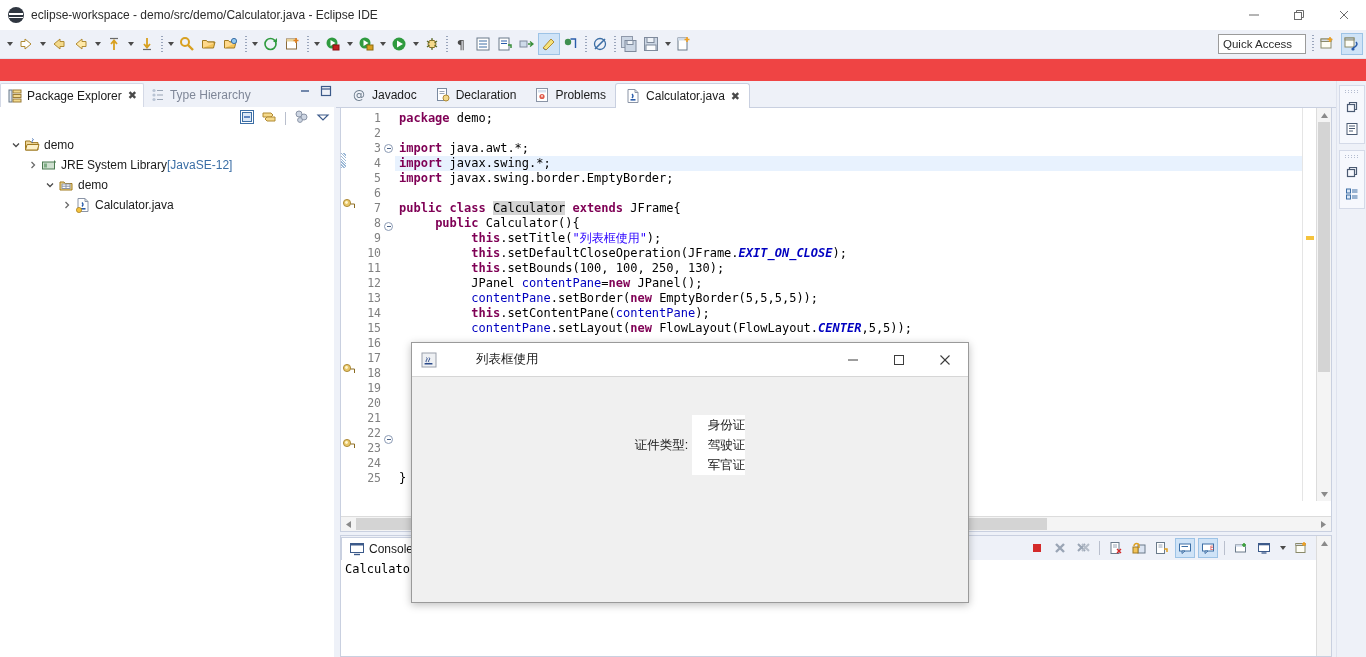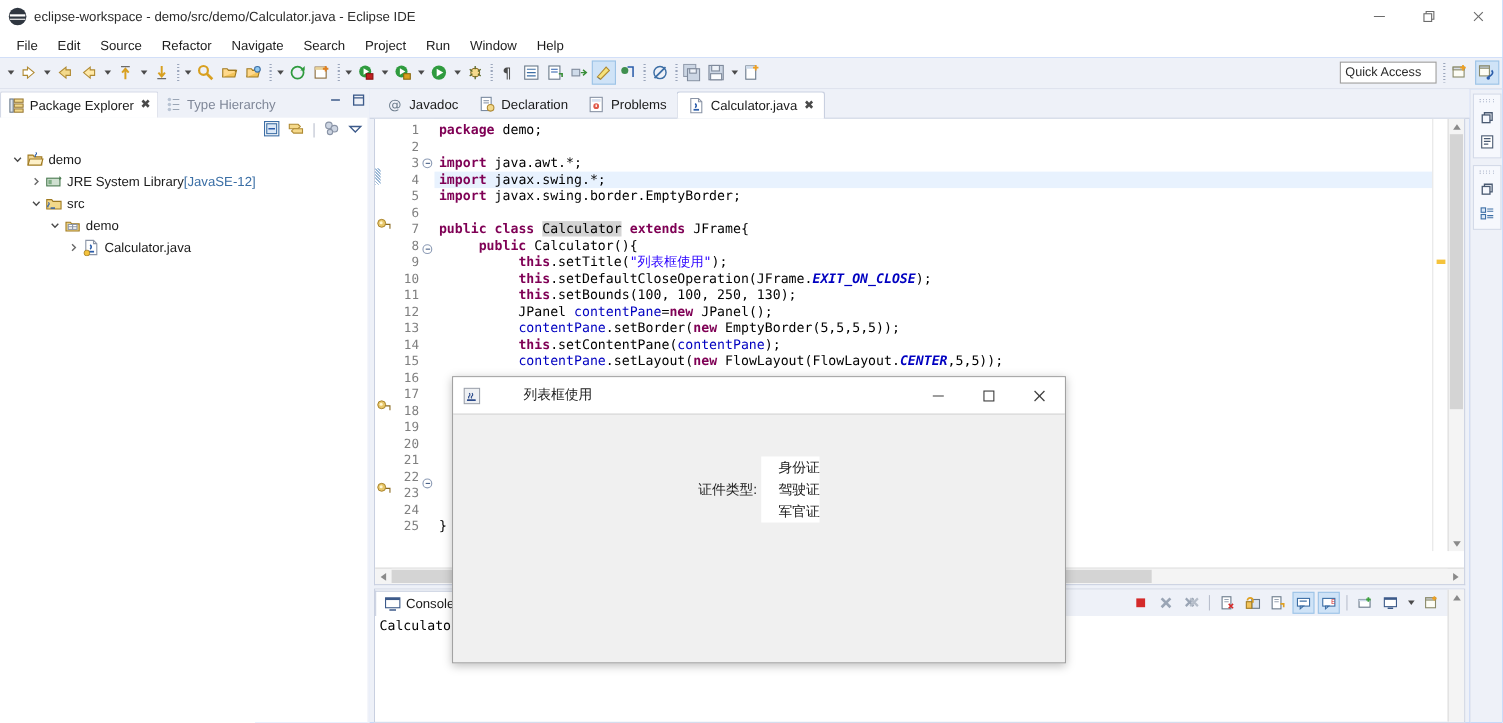--- a/index.html
+++ b/index.html
@@ -7,21 +7,21 @@
     margin: 0; padding: 0;
     width: 1366px; height: 657px;
     overflow: hidden;
     font-family: "Liberation Sans", sans-serif;
     font-size: 12px;
     background: #ffffff;
   }
   #app {
     position: relative;
     width: 1366px; height: 657px;
-    background: #3b82f6;
+    background: #ef4444;
   }
 
   
   .titlebar {
     height: 30px;
     background: #ffffff;
     display: flex;
     align-items: center;
     position: relative;
   }
@@ -518,32 +518,20 @@
       </div>
       <div class="winbtn">
         <svg width="12" height="12" viewBox="0 0 12 12">
             <line x1="2" y1="2" x2="10" y2="10" stroke="#6b6b6b" stroke-width="1"></line>
             <line x1="10" y1="2" x2="2" y2="10" stroke="#6b6b6b" stroke-width="1"></line>
           </svg>
       </div>
     </div>
   </div>
 
-  <div class="menubar">
-    <div class="menuitem">File</div>
-    <div class="menuitem">Edit</div>
-    <div class="menuitem">Source</div>
-    <div class="menuitem">Refactor</div>
-    <div class="menuitem">Navigate</div>
-    <div class="menuitem">Search</div>
-    <div class="menuitem">Project</div>
-    <div class="menuitem">Run</div>
-    <div class="menuitem">Window</div>
-    <div class="menuitem">Help</div>
-  </div>
 
   <div class="toolbar" id="toolbar-host">
       <div class="tb-arrow"></div>
       <div class="tb-btn">
         <svg class="icoimg" viewBox="0 0 16 16">
           <path d="M7 3 L13 8 L7 13 L7 10.5 L3 10.5 L3 5.5 L7 5.5 Z" fill="#ffffff" stroke="#b08a33"></path>
         </svg>
       </div>
       <div class="tb-arrow"></div>
       <div class="tb-btn">
@@ -823,35 +811,20 @@
             </span>
             <span class="ticon">
               <svg class="icoimg" viewBox="0 0 16 16">
                 <rect x="1.5" y="5" width="12" height="7" fill="#cfe0d0" stroke="#4a7a50"></rect>
                 <rect x="3" y="6.5" width="3" height="4" fill="#7fae85"></rect>
                 <path d="M13 3 l2 2 l-2 2" fill="#4a7a50"></path>
               </svg>
             </span>
             <span>JRE System Library</span>
             <span class="bluetxt"> [JavaSE-12]</span>
-          </div>
-          <div class="trow" style="padding-left: 25px;">
-            <span class="twist">
-              <svg width="10" height="10" viewBox="0 0 10 10">
-                <polyline points="2,3.5 5,6.5 8,3.5" fill="none" stroke="#4a4a4a" stroke-width="1.3"></polyline>
-              </svg>
-            </span>
-            <span class="ticon">
-              <svg class="icoimg" viewBox="0 0 16 16">
-                <path d="M1.5 13 V4.5 h4.5 l1.2 1.6 H14.5 V13 z" fill="#f3d98b" stroke="#a07a20"></path>
-                <path d="M3 7 q1.4 1.3 0 2.5 q-1.2 1.1 0 2" fill="none" stroke="#2a5caa" stroke-width="1.1"></path>
-                <rect x="5" y="11.5" width="4" height="1.3" fill="#2a5caa"></rect>
-              </svg>
-            </span>
-            <span>src</span>
           </div>
           <div class="trow" style="padding-left: 42px;">
             <span class="twist">
               <svg width="10" height="10" viewBox="0 0 10 10">
                 <polyline points="2,3.5 5,6.5 8,3.5" fill="none" stroke="#4a4a4a" stroke-width="1.3"></polyline>
               </svg>
             </span>
             <span class="ticon">
               <svg class="icoimg" viewBox="0 0 16 16">
                 <path d="M2 13 V5 h4 l1.2 1.5 H14 V13 z" fill="#f3d98b" stroke="#a07a20"></path>

